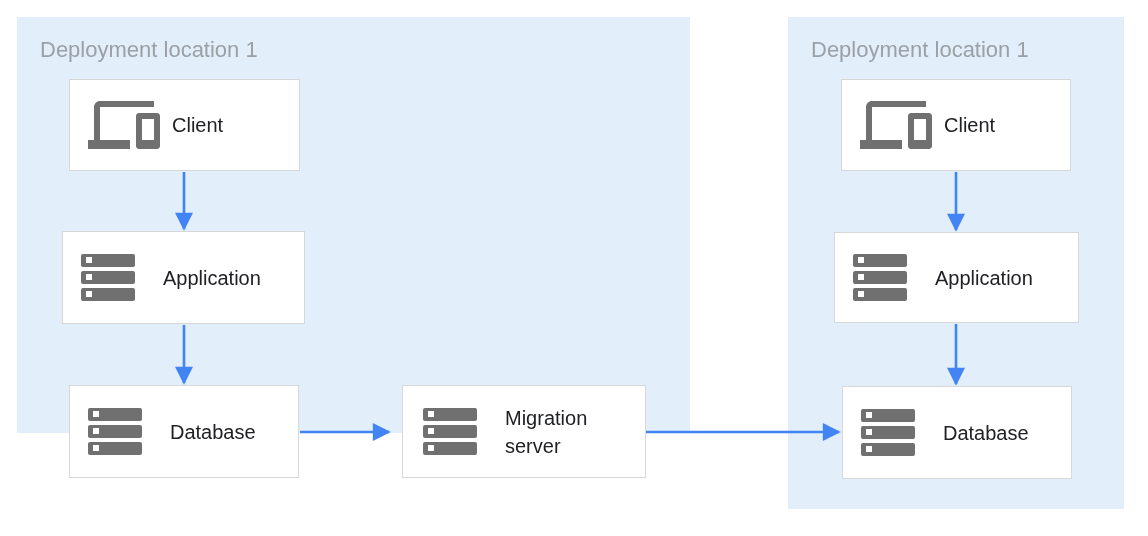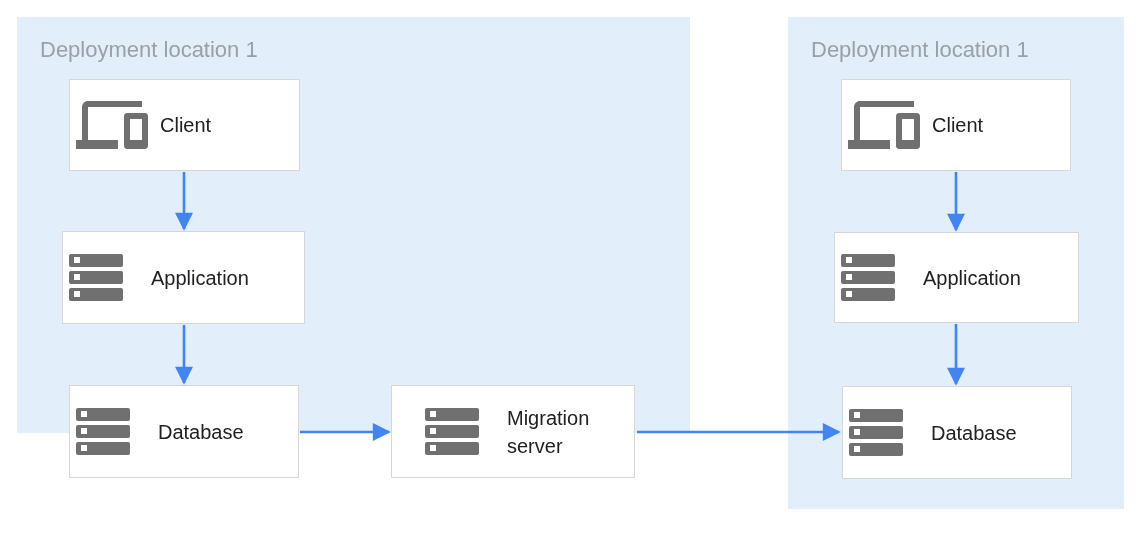--- a/index.html
+++ b/index.html
@@ -28,21 +28,21 @@
     color: #9aa0a6;
     white-space: nowrap;
   }
   .node {
     position: absolute;
     background: #ffffff;
     border: 1px solid #d7d7d7;
     box-sizing: border-box;
     display: flex;
     align-items: center;
-    padding-left: 6px;
+    padding-left: 18px;
   }
   .node-label {
     font-size: 20px;
     line-height: 28px;
     color: #202124;
   }
   
   .icon-storage {
     width: 54px;
     flex: 0 0 54px;
@@ -130,21 +130,21 @@
 
   <div class="node" style="left:69px; top:385px; width:230px; height:93px;">
     <span class="icon-storage">
       <span class="bar"></span>
         <span class="bar"></span>
         <span class="bar"></span>
     </span>
     <span class="node-label">Database</span>
   </div>
 
-  <div class="node" style="left:391px; top:385px; width:244px; height:93px; padding-left:33px;">
+  <div class="node" style="left:402px; top:385px; width:244px; height:93px; padding-left:20px;">
     <span class="icon-storage">
       <span class="bar"></span>
         <span class="bar"></span>
         <span class="bar"></span>
     </span>
     <span class="node-label" style="max-width:110px;">Migration server</span>
   </div>
 
   <div class="node" style="left:841px; top:79px; width:230px; height:92px;">
     <svg class="icon-devices" viewBox="0 0 24 24">

